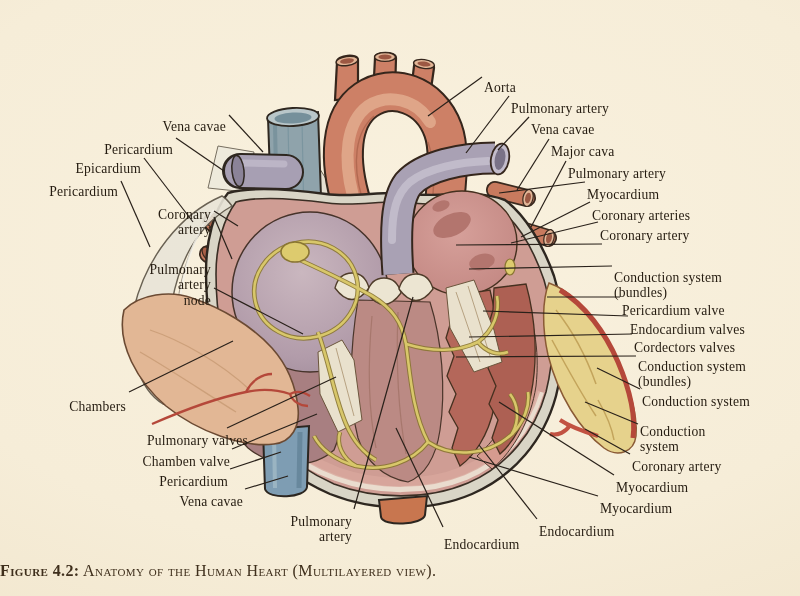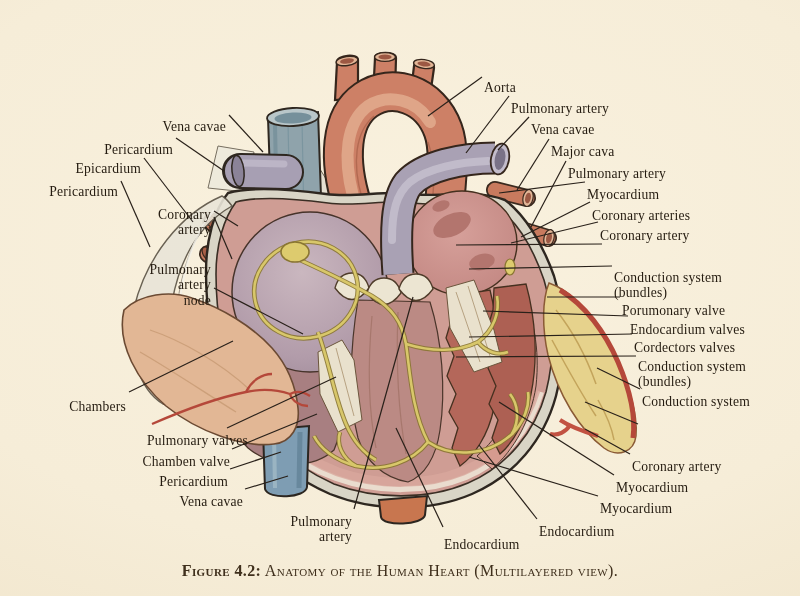--- a/index.html
+++ b/index.html
@@ -9,21 +9,21 @@
     font-family:"Liberation Serif", serif;
   }
   .art{position:absolute;left:0;top:0;}
   .lbl{
     position:absolute;font-size:13.6px;line-height:1.13;color:var(--ink,#241b10);
     white-space:nowrap;letter-spacing:.2px;margin-top:12px;
   }
   .lbl.r{text-align:right;}
   .lbl span{display:block;}
   .caption{
-    position:absolute;left:0;right:0;top:562px;text-align:center;
+    position:absolute;left:0;right:0;top:562px;text-align:left;
     font-variant:small-caps;font-size:16px;letter-spacing:.4px;color:var(--caption_ink,#3f2f1c);
   }
   .caption b{font-weight:bold;}
 </style>
 </head>
 <body>
 
 <div class="stage">
 
 <svg class="art" width="800" height="596" viewBox="0 0 800 596">
@@ -294,28 +294,32 @@
 <div class="lbl" style="left:531px;top:110px">Vena cavae</div>
 <div class="lbl" style="left:551px;top:132px">Major cava</div>
 <div class="lbl" style="left:568px;top:154px">Pulmonary artery</div>
 <div class="lbl" style="left:587px;top:175px">Myocardium</div>
 <div class="lbl" style="left:592px;top:196px">Coronary arteries</div>
 <div class="lbl" style="left:600px;top:216px">Coronary artery</div>
 <div class="lbl" style="left:614px;top:258px">
   <span>Conduction system</span>
   <span>(bundles)</span>
 </div>
-<div class="lbl" style="left:622px;top:291px">Porumonary valve</div>
+<div class="lbl" style="left:622px;top:291px">Pericardium valve</div>
 <div class="lbl" style="left:630px;top:310px">Endocardium valves</div>
 <div class="lbl" style="left:634px;top:328px">Cordectors valves</div>
 <div class="lbl" style="left:638px;top:347px">
   <span>Conduction system</span>
   <span>(bundles)</span>
 </div>
 <div class="lbl" style="left:642px;top:382px">Conduction system</div>
+<div class="lbl" style="left:640px;top:412px">
+  <span>Conduction</span>
+  <span>system</span>
+</div>
 <div class="lbl" style="left:632px;top:447px">Coronary artery</div>
 <div class="lbl" style="left:616px;top:468px">Myocardium</div>
 <div class="lbl" style="left:600px;top:489px">Myocardium</div>
 <div class="lbl" style="left:539px;top:512px">Endocardium</div>
 
 <div class="caption">
   <b>Figure 4.2:</b><span style="display:inline"> Anatomy of the Human Heart (Multilayered view).</span>
 </div>
 
 </div>

